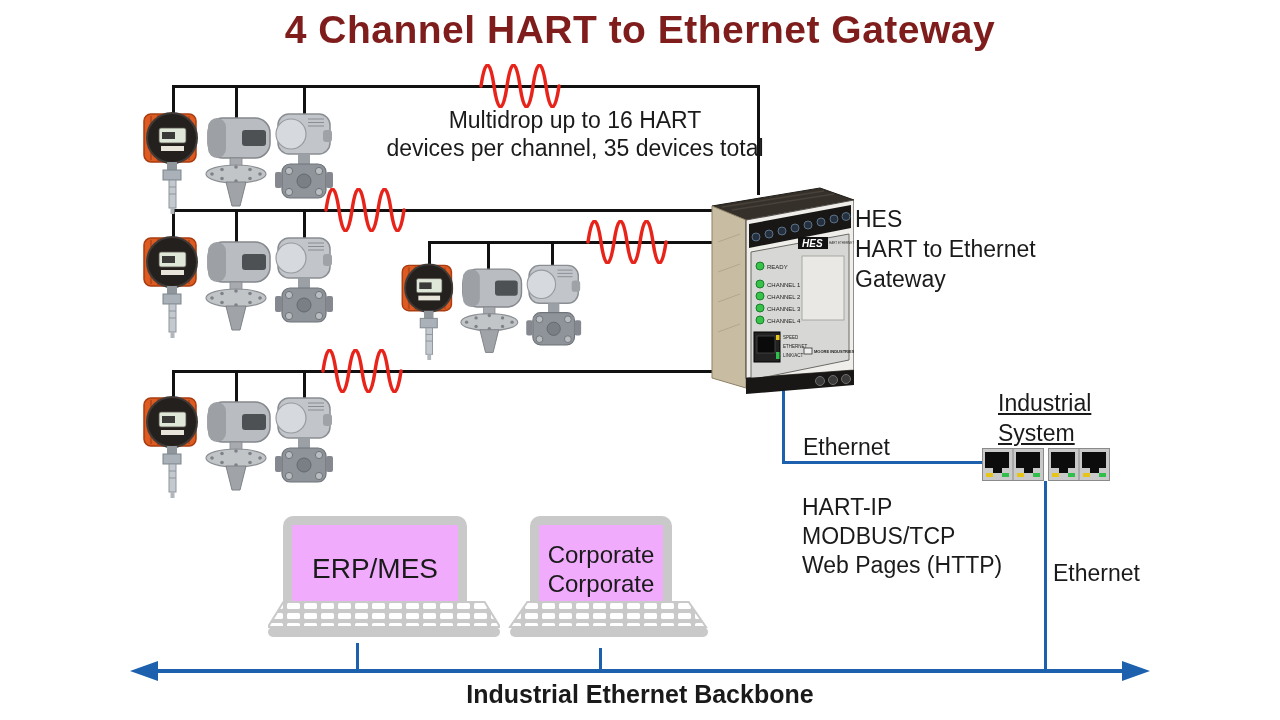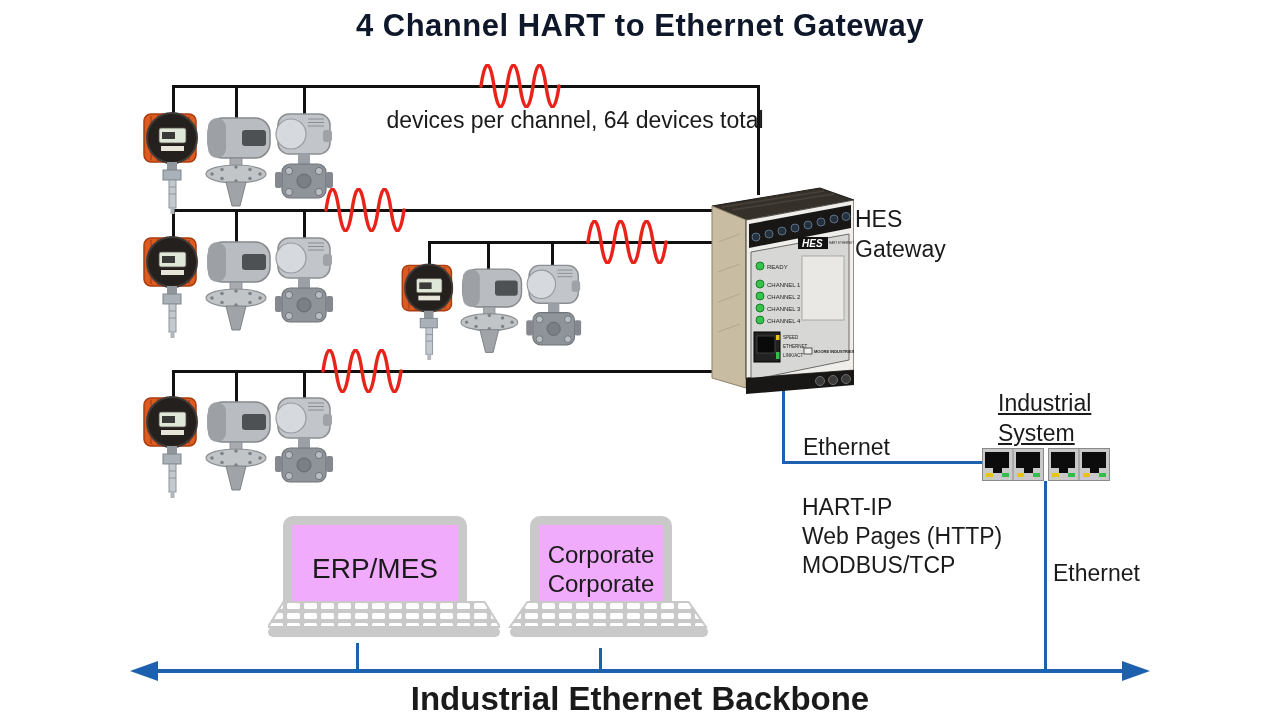--- a/index.html
+++ b/index.html
@@ -1,39 +1,39 @@
 <!DOCTYPE html>
 <html><head>
 <meta charset="utf-8">
 <style>
   html,body{margin:0;padding:0;background:#fff;}
   .canvas{position:relative;width:1280px;height:720px;background:#ffffff;overflow:hidden;
           font-family:"Liberation Sans","DejaVu Sans",sans-serif;color:#1a1a1a;}
   .abs{position:absolute;}
-  .title{left:0;top:8px;width:1280px;text-align:center;font-size:31px;font-weight:bold;color:#0f172a;letter-spacing:0.5px;}
+  .title{left:0;top:8px;width:1280px;text-align:center;font-size:39px;font-weight:bold;color:#7f1d1d;letter-spacing:0.5px;}
   .wire{position:absolute;background:#111111;z-index:1;}
   .blue{position:absolute;background:#1d61ae;z-index:1;}
   .sine{position:absolute;z-index:2;}
   .trio{position:absolute;z-index:2;}
   .hes-svg{position:absolute;left:702px;top:182px;width:152px;height:214px;z-index:3;}
   .lbl{position:absolute;font-size:23px;line-height:30px;color:#1a1a1a;white-space:nowrap;}
   .multidrop{left:385px;top:106px;width:380px;text-align:center;font-size:23px;line-height:28px;}
   .hes-label{left:855px;top:204px;}
   .eth-left{left:803px;top:432px;}
   .sw-label{left:998px;top:388px;text-decoration:underline;}
   .protocols{left:802px;top:493px;line-height:29px;}
   .eth-right{left:1053px;top:558px;}
   .switch-svg{position:absolute;left:982px;top:448px;width:128px;height:33px;z-index:2;}
   .screen{position:absolute;top:516px;height:88px;background:#f0abfc;border:9px solid #c9c9c9;border-radius:10px;
           display:flex;align-items:center;justify-content:center;text-align:center;z-index:2;}
   .screen1{left:283px;width:166px;font-size:28px;}
   .screen2{left:530px;width:124px;font-size:24px;line-height:29px;}
   .kb{position:absolute;top:601px;z-index:2;}
   .backbone-svg{position:absolute;left:128px;top:654px;width:1024px;height:34px;z-index:2;}
-  .backbone-label{left:0;top:680px;width:1280px;text-align:center;font-size:33px;font-weight:bold;}
+  .backbone-label{left:0;top:680px;width:1280px;text-align:center;font-size:25px;font-weight:bold;}
   .hidden-defs{position:absolute;width:0;height:0;overflow:hidden;}
 </style>
 </head>
 <body>
 
 <div class="canvas">
 
   <svg class="hidden-defs" aria-hidden="true">
     <defs>
       <symbol id="sine" viewBox="0 0 84 44">
@@ -105,21 +105,22 @@
         <use href="#dev-temp" x="0" y="2" width="56" height="110"></use>
       </g>
     <g>
         <use href="#dev-radar" x="62" y="8" width="70" height="100"></use>
       </g>
     <g>
         <use href="#dev-dp" x="130" y="6" width="62" height="100"></use>
       </g>
   </svg>
   <div class="abs multidrop">
-    <div>devices per channel, 64 devices total</div>
+    <div>Multidrop up to 16 HART</div>
+    <div>devices per channel, 35 devices total</div>
   </div>
 
   <div class="wire" style="left:172px;top:209px;width:540px;height:3px;"></div>
   <div class="wire" style="left:172px;top:209px;width:3px;height:30px;"></div>
   <div class="wire" style="left:235px;top:209px;width:3px;height:36px;"></div>
   <div class="wire" style="left:303px;top:209px;width:3px;height:32px;"></div>
   <svg class="sine" style="left:323px;top:188px;width:84px;height:44px;">
       <use href="#sine"></use>
     </svg>
   <svg class="trio" style="left:142px;top:226px;" width="200" height="112" viewBox="0 0 200 112">
@@ -220,20 +221,21 @@
     <rect x="102" y="166" width="8" height="6" fill="#eeeeee" stroke="#333333" stroke-width="0.8"></rect>
     <text x="112" y="171" font-size="4" font-weight="bold" fill="#222222">MOORE INDUSTRIES</text>
     <polygon points="44,196 152,188 152,203 44,212" fill="#191715"></polygon>
     <circle cx="118" cy="199" r="4.5" fill="#3a3a3a" stroke="#6e6e6e"></circle>
       <circle cx="131" cy="198" r="4.5" fill="#3a3a3a" stroke="#6e6e6e"></circle>
       <circle cx="144" cy="197" r="4.5" fill="#3a3a3a" stroke="#6e6e6e"></circle>
   </svg>
 
   <div class="lbl hes-label">
     <div>HES</div>
+    <div>HART to Ethernet</div>
     <div>Gateway</div>
   </div>
 
   <div class="lbl eth-left">Ethernet</div>
 
   <div class="lbl sw-label">
     <div>Industrial</div>
     <div>System</div>
   </div>
   <svg class="switch-svg" viewBox="0 0 128 33">
@@ -262,22 +264,22 @@
         <rect x="108" y="20" width="9" height="5" fill="#0c0c0c"></rect>
       <rect x="101" y="25" width="7" height="4" fill="#e7c418"></rect>
         <rect x="117" y="25" width="7" height="4" fill="#2fbf4a"></rect>
     </g>
     <line x1="31" y1="1" x2="31" y2="32" stroke="#8a8a8a"></line>
     <line x1="97" y1="1" x2="97" y2="32" stroke="#8a8a8a"></line>
   </svg>
 
   <div class="lbl protocols">
     <div>HART-IP</div>
+    <div>MODBUS/TCP</div>
     <div>Web Pages (HTTP)</div>
-    <div>MODBUS/TCP</div>
   </div>
   <div class="lbl eth-right">Ethernet</div>
 
   <div class="screen screen1">
     <span>ERP/MES</span>
   </div>
   <svg class="kb" style="left:268px;width:232px;height:40px;" viewBox="0 0 232 40">
     <polygon points="16,0 216,0 232,26 0,26" fill="url(#keys)" stroke="#c9c9c9" stroke-width="2"></polygon>
     <rect x="0" y="26" width="232" height="10" rx="5" fill="#c9c9c9"></rect>
   </svg>

